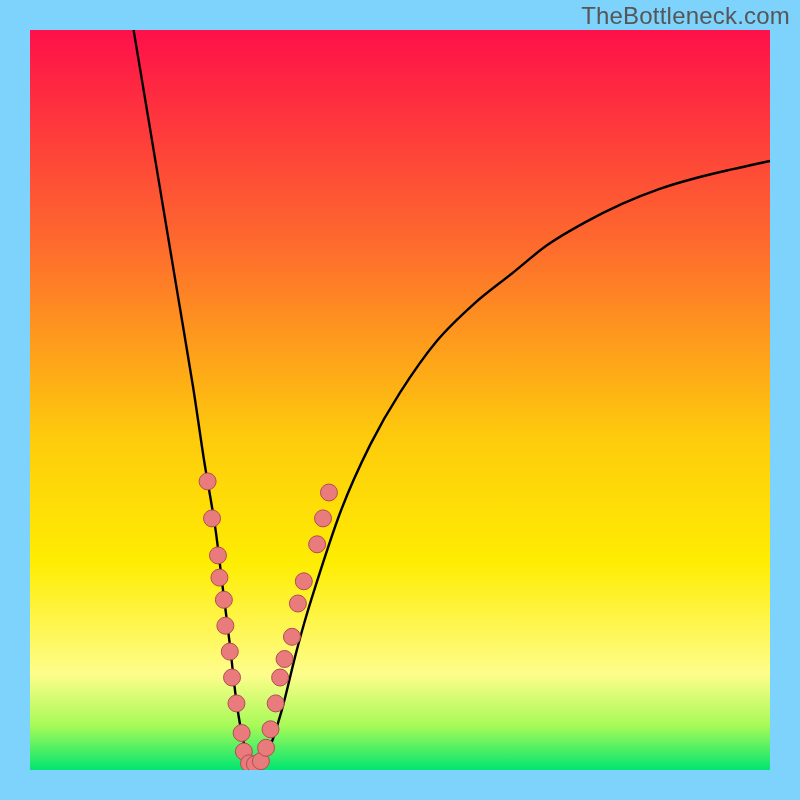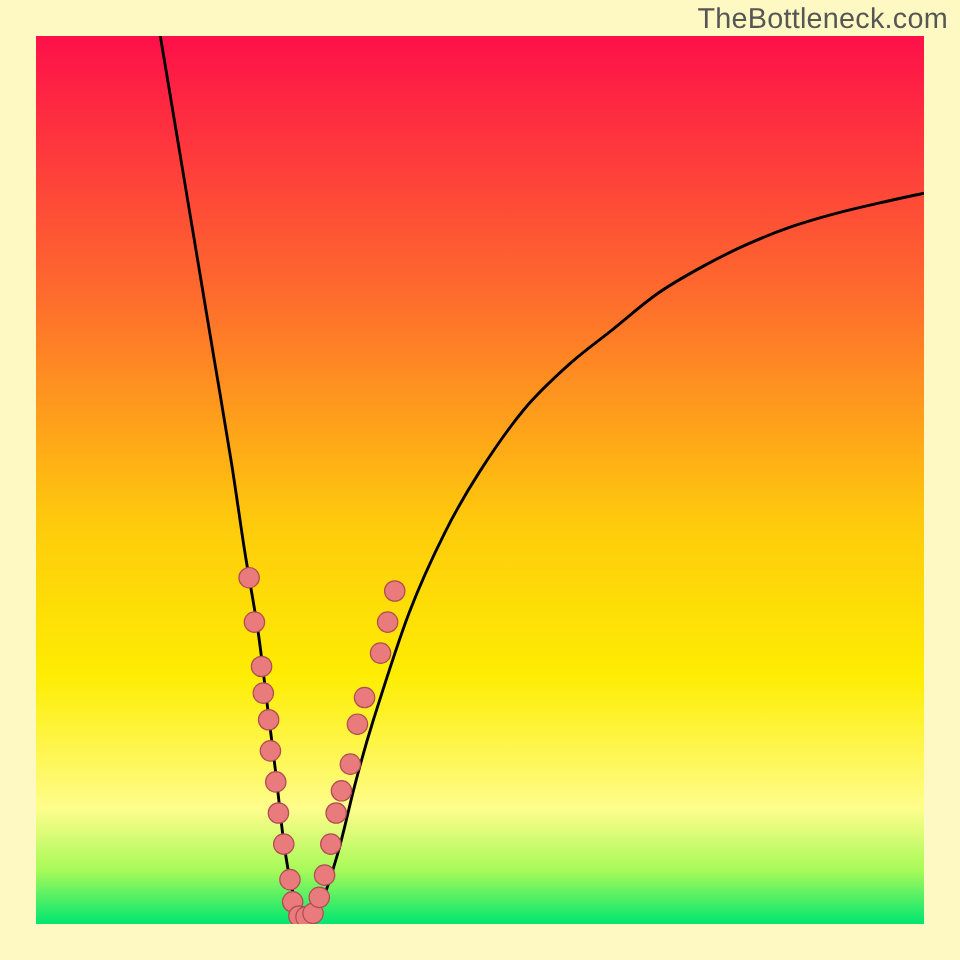--- a/index.html
+++ b/index.html
@@ -8,21 +8,21 @@
     width: 800px;
     height: 800px;
     overflow: hidden;
     background: #000;
     font-family: Arial, Helvetica, sans-serif;
   }
   .outer {
     position: relative;
     width: 800px;
     height: 800px;
-    background: #fef9c3;
+    background: #7dd3fc;
   }
   .watermark {
     position: absolute;
     top: 2px;
     right: 10px;
     font-size: 24px;
     font-weight: 400;
     color: #565656;
     letter-spacing: 0.2px;
     z-index: 20;

